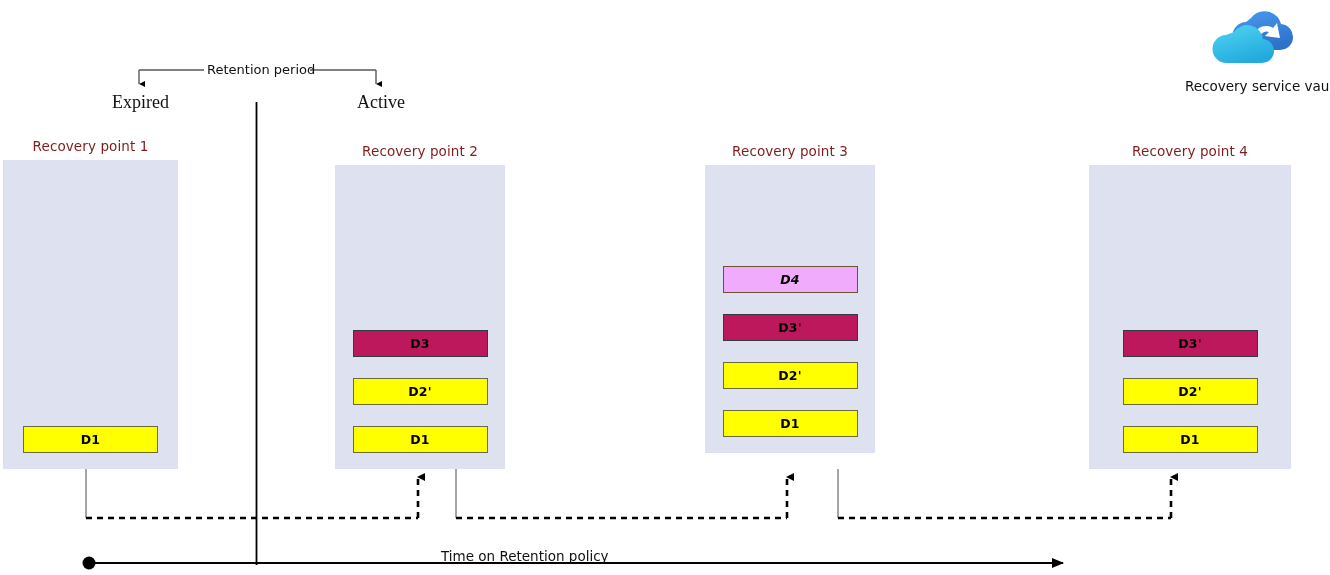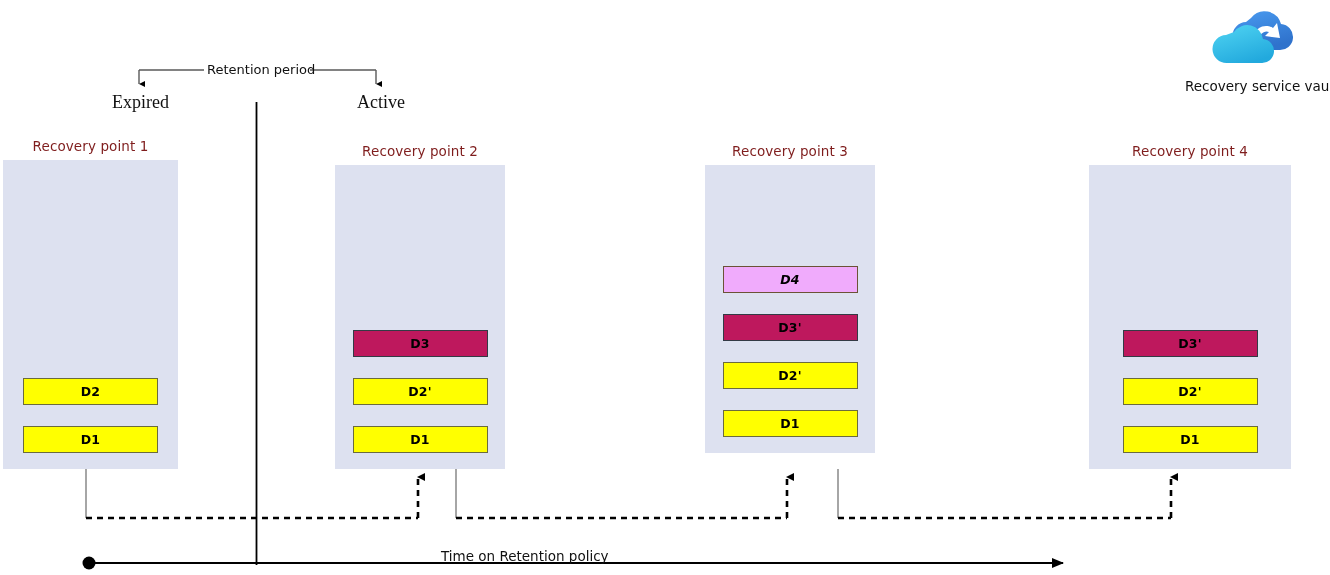--- a/index.html
+++ b/index.html
@@ -147,21 +147,20 @@
 
   <div class="edge-label" style="left:112px;top:92px;">Expired</div>
 
   <div class="edge-label" style="left:357px;top:92px;text-align:right;">Active</div>
 
   <div class="rp" style="left:3px;top:160px;width:175px;height:309px;">
     <div class="rp-title">Recovery point 1</div>
     <div class="rp-box"></div>
     <div class="rp-stack">
       <div class="dblock yellow">D1</div>
-      <div class="dblock yellow">D2</div>
     </div>
   </div>
 
   <div class="rp" style="left:335px;top:165px;width:170px;height:304px;">
     <div class="rp-title">Recovery point 2</div>
     <div class="rp-box"></div>
     <div class="rp-stack">
       <div class="dblock yellow">D1</div>
       <div class="dblock yellow">D2'</div>
       <div class="dblock blue">D3</div>

